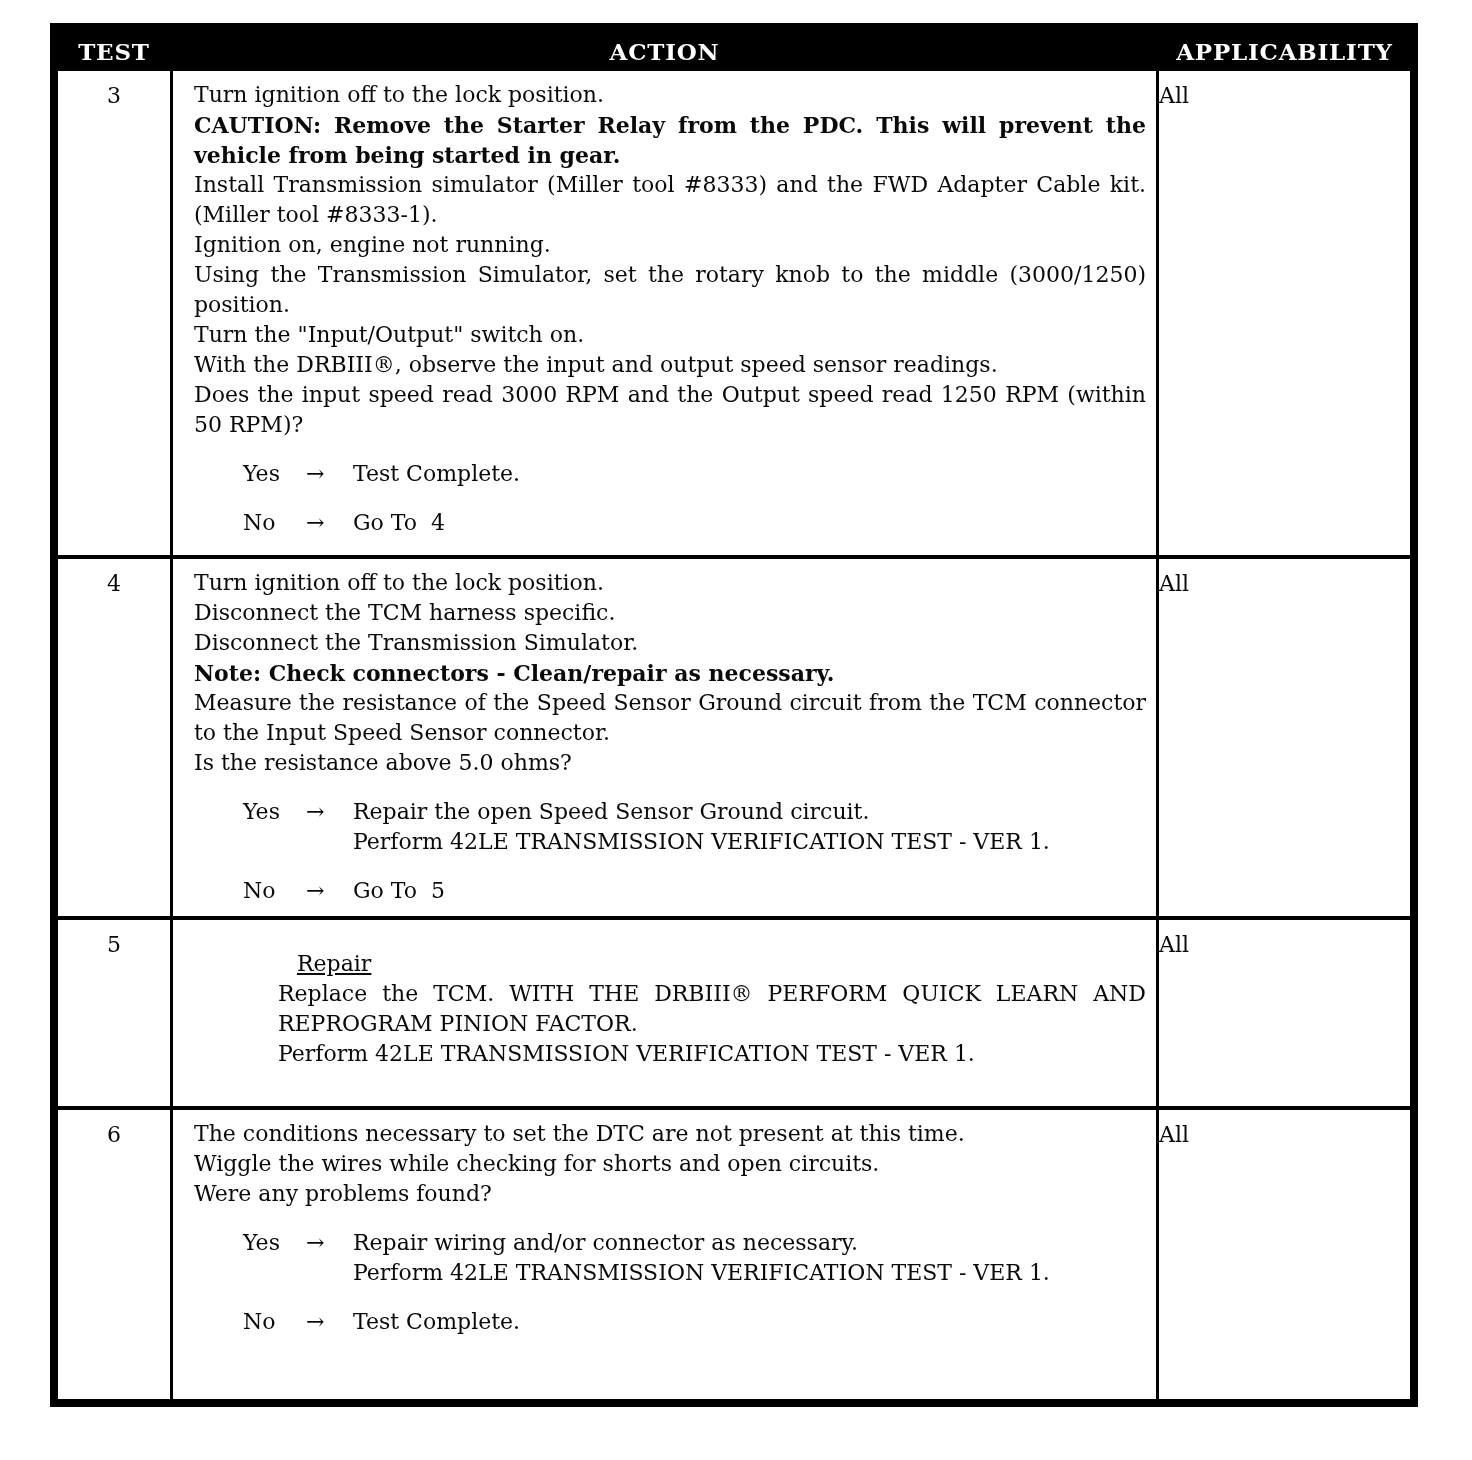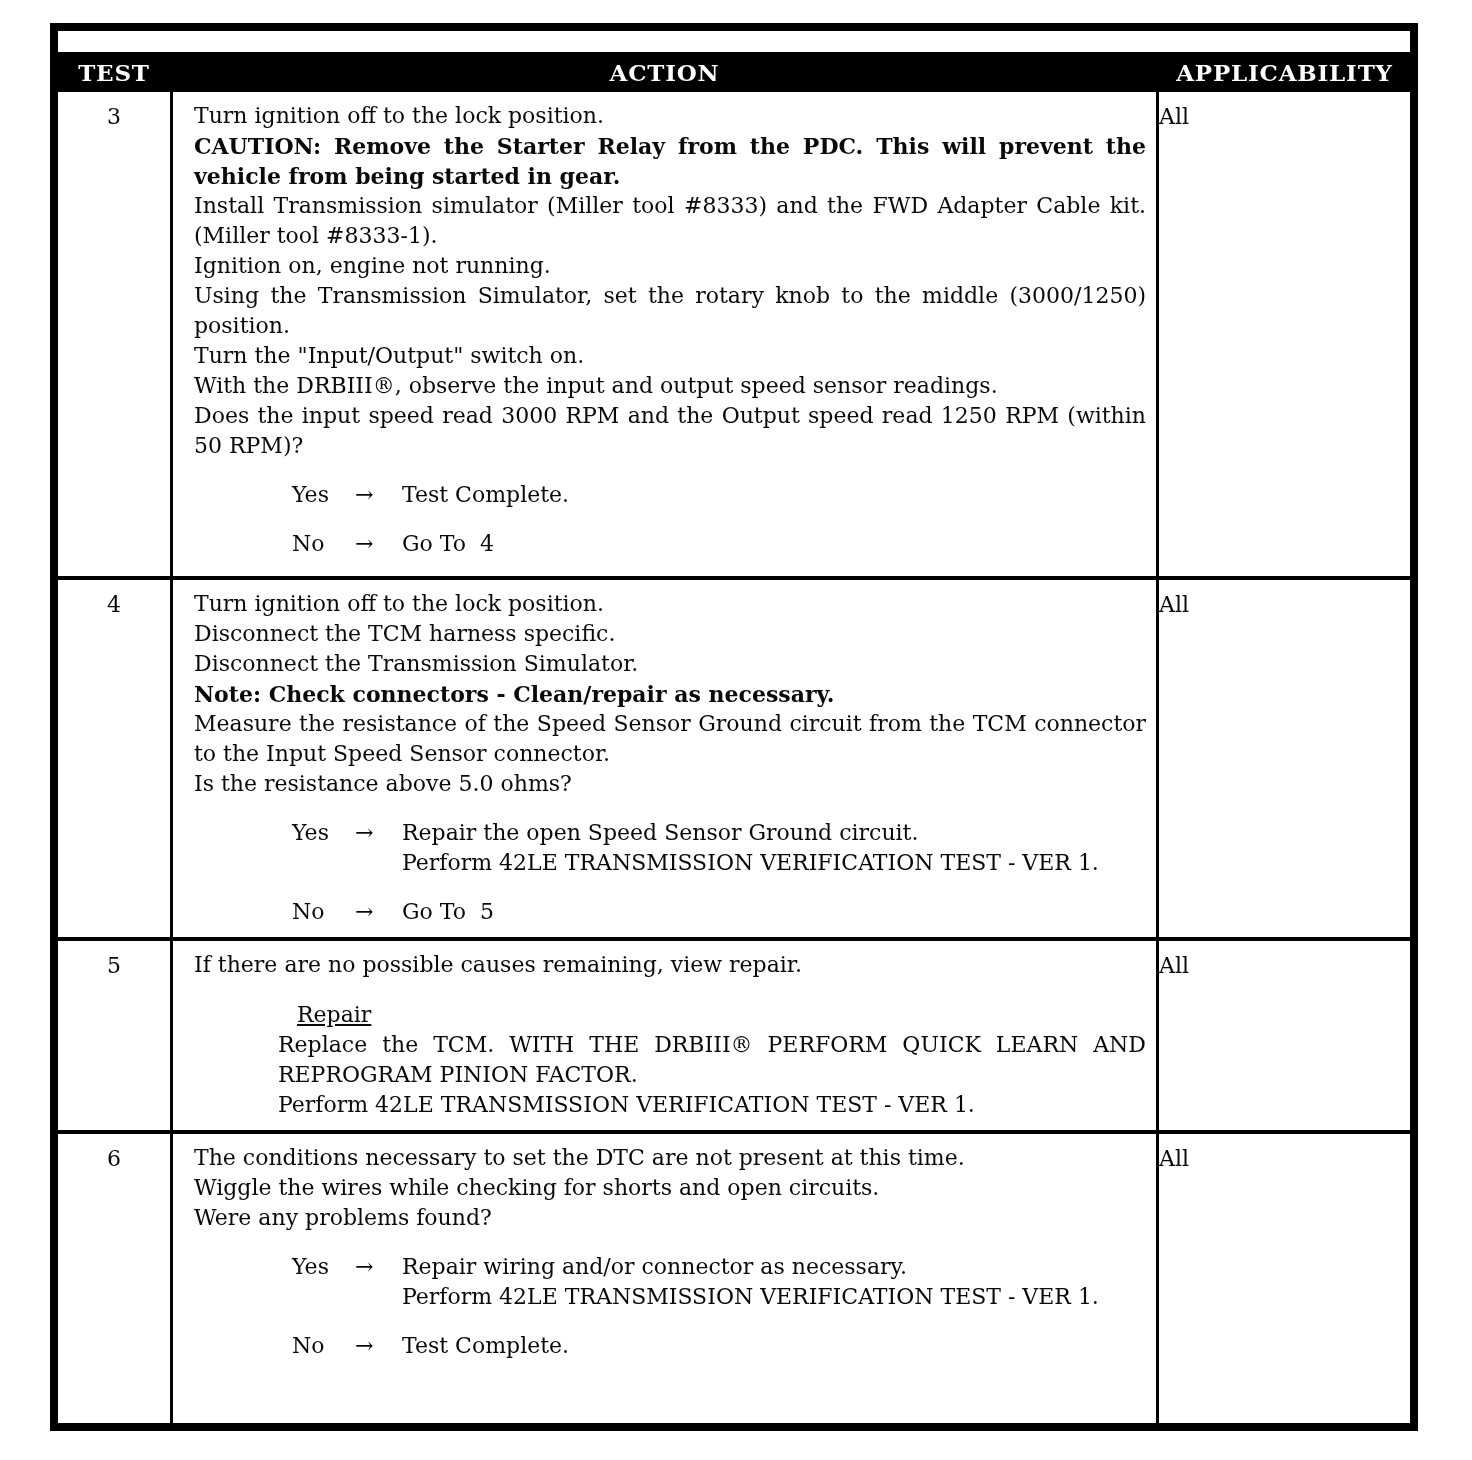--- a/index.html
+++ b/index.html
@@ -22,21 +22,20 @@
   
   .thead {
     display: flex;
     background: #000;
     color: #fff;
     height: 40px;
     align-items: center;
     font-weight: 700;
     font-size: 23px;
     letter-spacing: 0.8px;
-    margin-top: 21px;
   }
   .th { text-align: center; }
   .th-test   { flex: 0 0 112px; }
   .th-action { flex: 0 0 989px; }
   .th-app    { flex: 1; }
   
   .trow { display: flex; background: #fff; }
   .trow + .trow { border-top: 4px solid #000; }
   .trow:nth-child(1) { min-height: 484px; }
   .trow:nth-child(2) { min-height: 357px; }
@@ -59,21 +58,21 @@
   }
   .c-app {
     flex: 1;
     text-align: left;
     font-size: 22px;
   }
   .appval { padding-top: 3px; }
   .para { text-align: justify; margin-left: 12px; }
   .para.bold { font-weight: 700; }
   .decision { display: flex; margin-top: 19px; }
-  .dlabel { flex: 0 0 63px; margin-left: 110px; }
+  .dlabel { flex: 0 0 63px; margin-left: 61px; }
   .darrow { flex: 0 0 47px; }
   .dlines { flex: 1; }
   .rlabel { margin-top: 20px; margin-left: 115px; text-decoration: underline; }
   .rblock { margin-left: 96px; }
   .rline { text-align: justify; }
 </style>
 </head>
 <body>
 
 <div class="table-wrap">
@@ -144,21 +143,20 @@
         </div>
         <div class="cell c-app">
           <div class="appval">All</div>
         </div>
       </div>
       <div class="trow">
         <div class="cell c-test">
           <div class="tnum">5</div>
         </div>
         <div class="cell c-action">
-          <div class="para">If there are no possible causes remaining, view repair.</div>
           <div class="rlabel">Repair</div>
           <div class="rblock">
             <div class="rline">Replace the TCM. WITH THE DRBIII® PERFORM QUICK LEARN AND REPROGRAM PINION FACTOR.</div>
             <div class="rline">Perform 42LE TRANSMISSION VERIFICATION TEST - VER 1.</div>
           </div>
         </div>
         <div class="cell c-app">
           <div class="appval">All</div>
         </div>
       </div>

